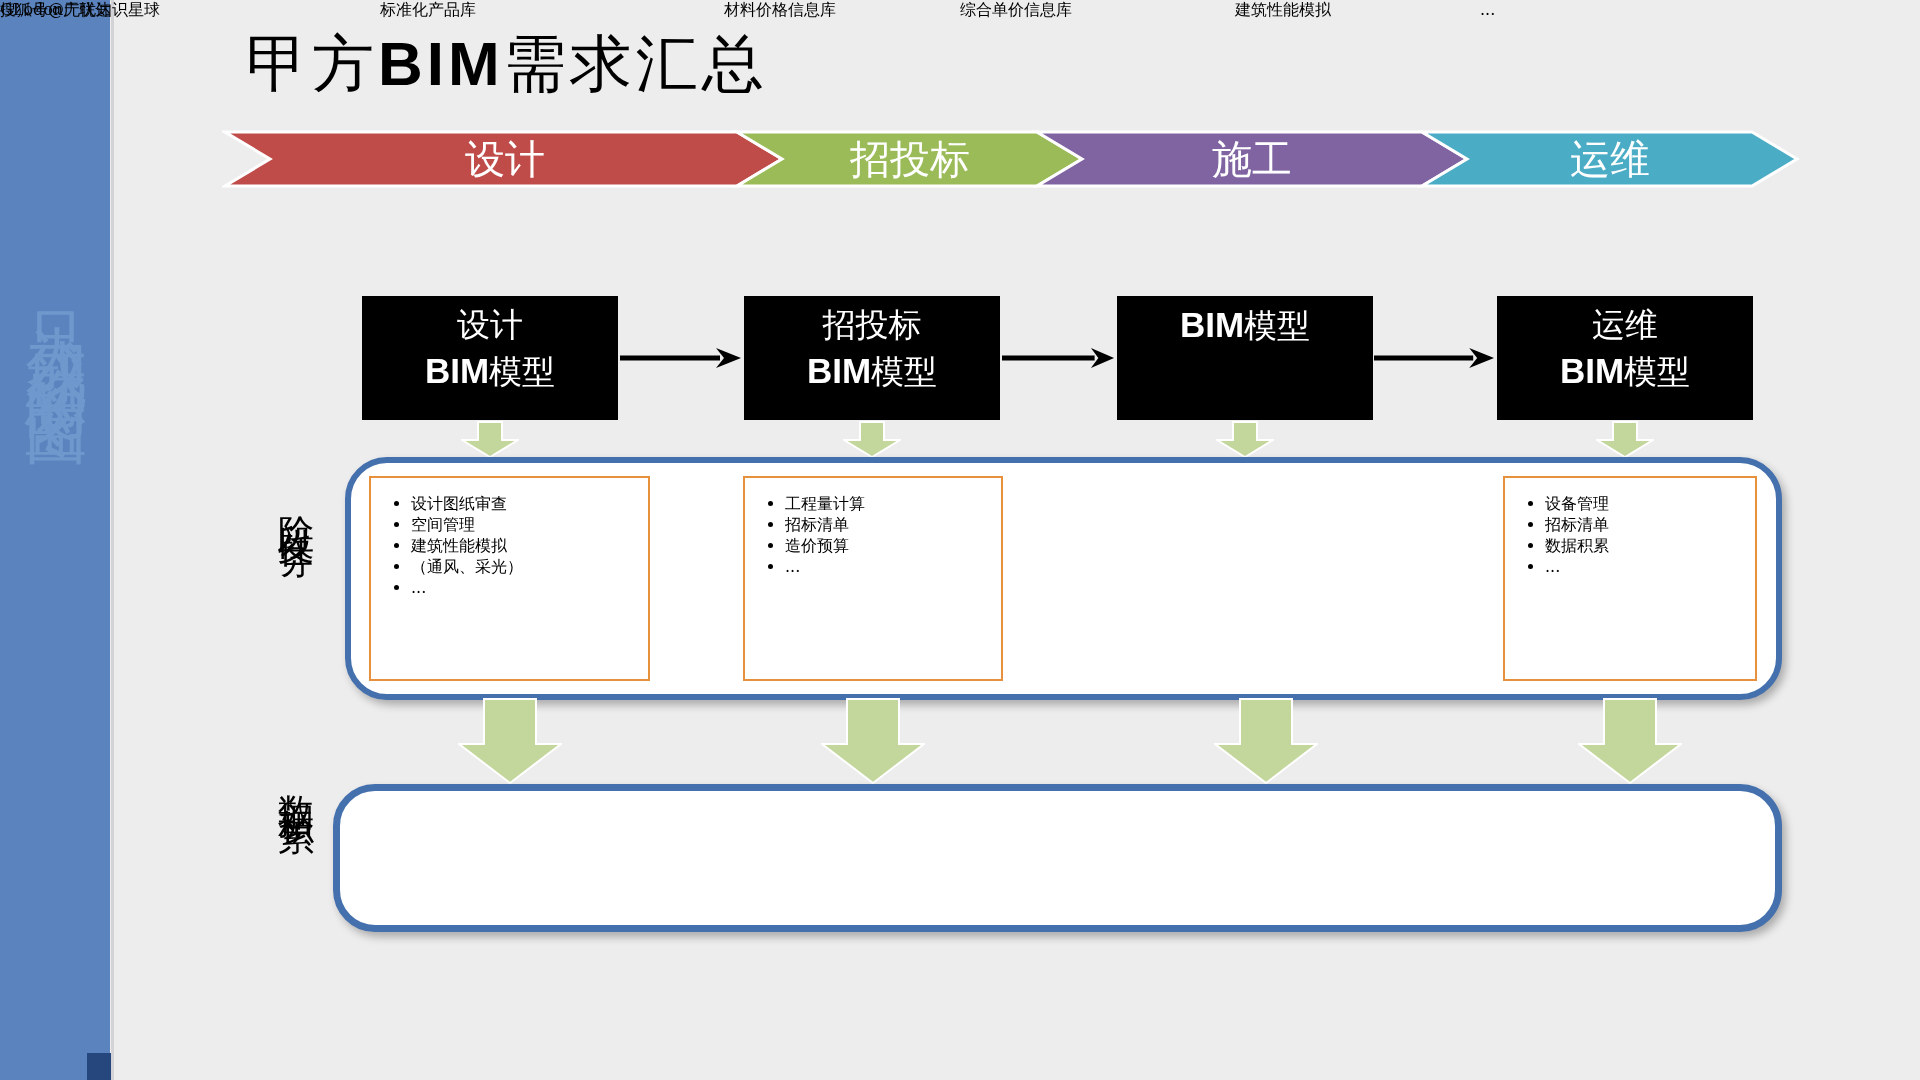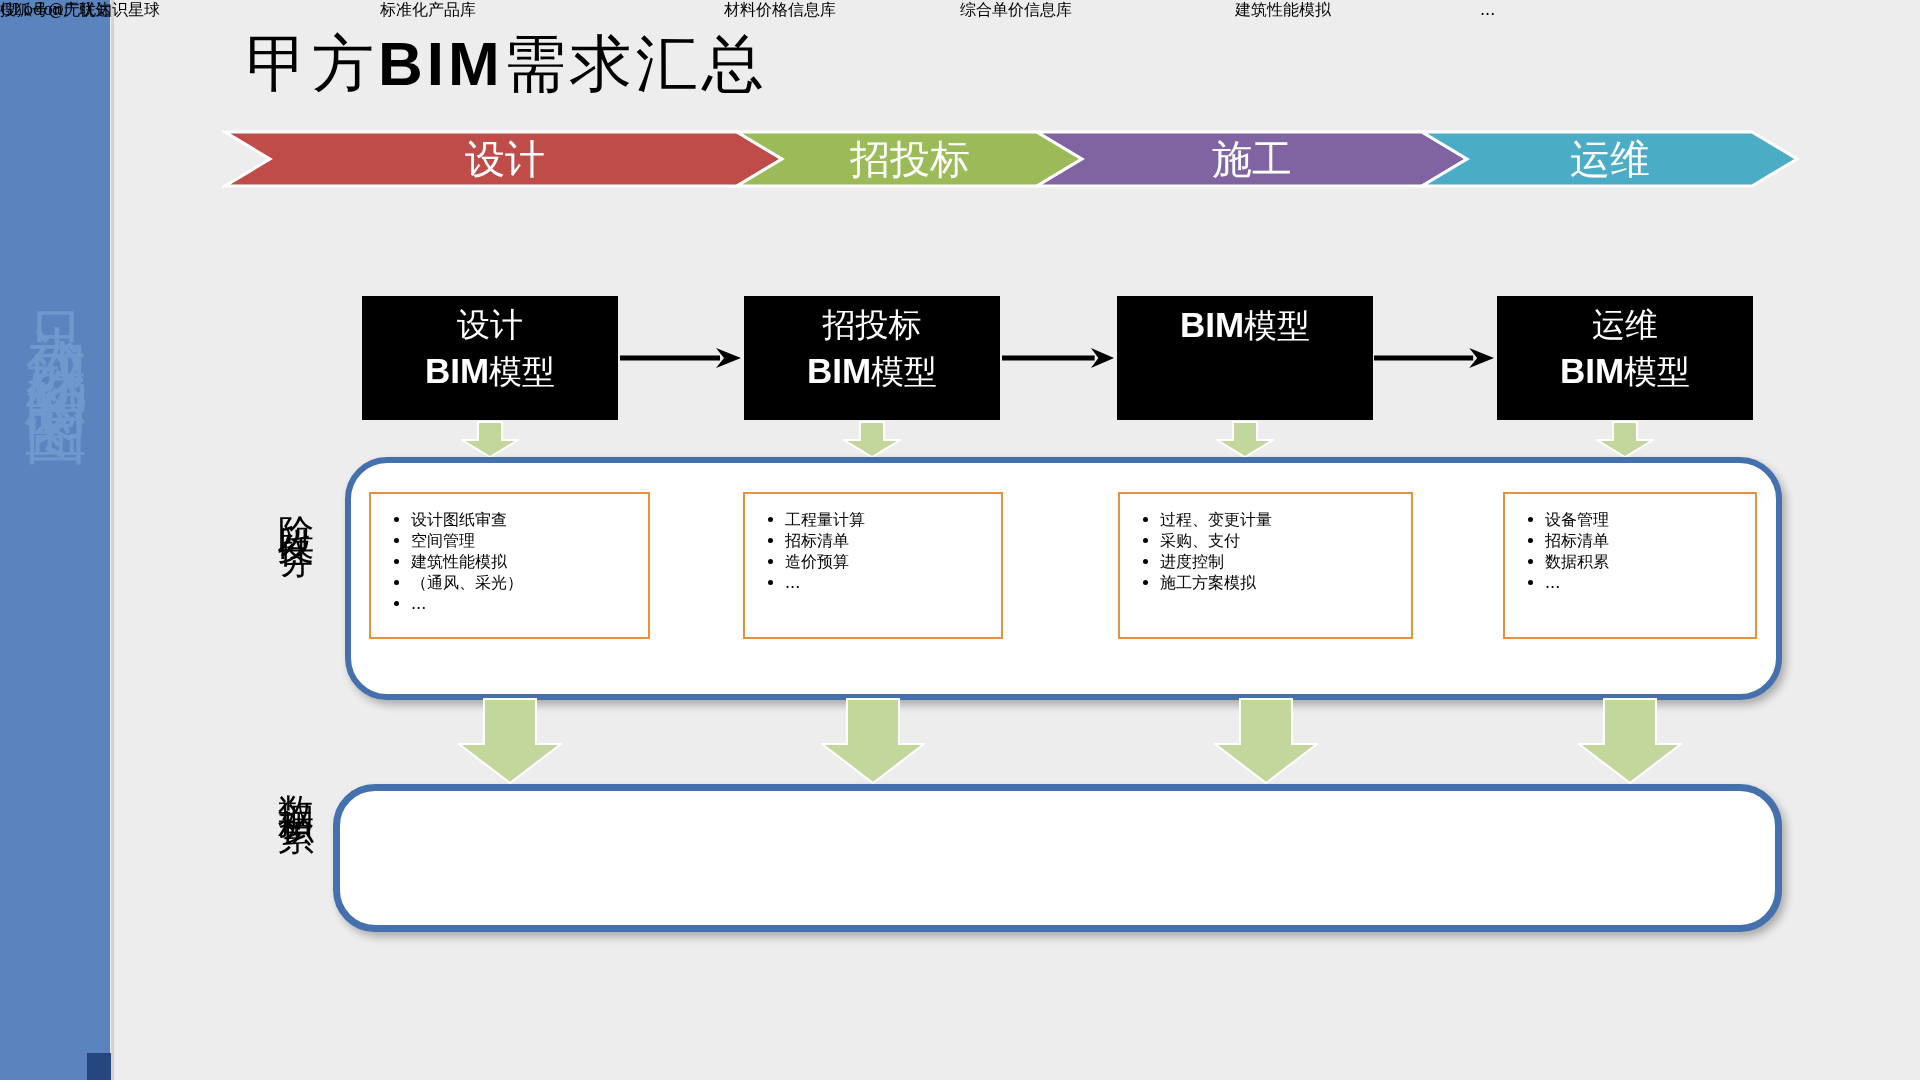--- a/index.html
+++ b/index.html
@@ -30,21 +30,21 @@
 
   .harrow{top:346px;height:24px;}
 
   
   .container-box{background:#fff;border:6px solid #4470ad;border-radius:42px;
                  box-shadow:4px 5px 8px rgba(0,0,0,.28);box-sizing:border-box;}
   .vlabel{writing-mode:vertical-rl;text-orientation:upright;font-size:36px;letter-spacing:9px;
           line-height:40px;}
 
   
-  .task-box{top:492px;height:147px;border:2px solid #e8913d;box-sizing:border-box;
+  .task-box{top:476px;height:205px;border:2px solid #e8913d;box-sizing:border-box;
             background:linear-gradient(180deg,#fde2c6 0%,#f9c априори 0;
             box-shadow:3px 3px 5px rgba(0,0,0,.35);}
   .task-box{background:linear-gradient(180deg,#fde2c6 0%,#f9c émot 0;}
   .task-box{background:linear-gradient(180deg,#fde2c6 0%,#f9c59a 55%,#f5a765 100%);}
   .task-list{list-style:none;margin:0;padding:12px 6px 0 0;}
   .task-list li{position:relative;padding-left:58px;font-size:27px;line-height:38px;}
   .task-list.roomy li{line-height:45px;}
   .task-list li.bullet::before{content:"\2022";position:absolute;left:18px;}
 
   
@@ -145,28 +145,20 @@
     </ul>
   </div>
   <div class="abs task-box" style="left:743px;width:260px">
     <ul class="task-list roomy">
       <li class="bullet">工程量计算</li>
       <li class="bullet">招标清单</li>
       <li class="bullet">造价预算</li>
       <li class="bullet">...</li>
     </ul>
   </div>
-  <div class="abs task-box" style="left:1118px;width:295px">
-    <ul class="task-list roomy">
-      <li class="bullet">过程、变更计量</li>
-      <li class="bullet">采购、支付</li>
-      <li class="bullet">进度控制</li>
-      <li class="bullet">施工方案模拟</li>
-    </ul>
-  </div>
   <div class="abs task-box" style="left:1503px;width:254px">
     <ul class="task-list roomy">
       <li class="bullet">设备管理</li>
       <li class="bullet">招标清单</li>
       <li class="bullet">数据积累</li>
       <li class="bullet">...</li>
     </ul>
   </div>
 
   <svg class="abs garrow" style="left:458px;top:698px" width="104" height="86" viewBox="0 0 104 86">

